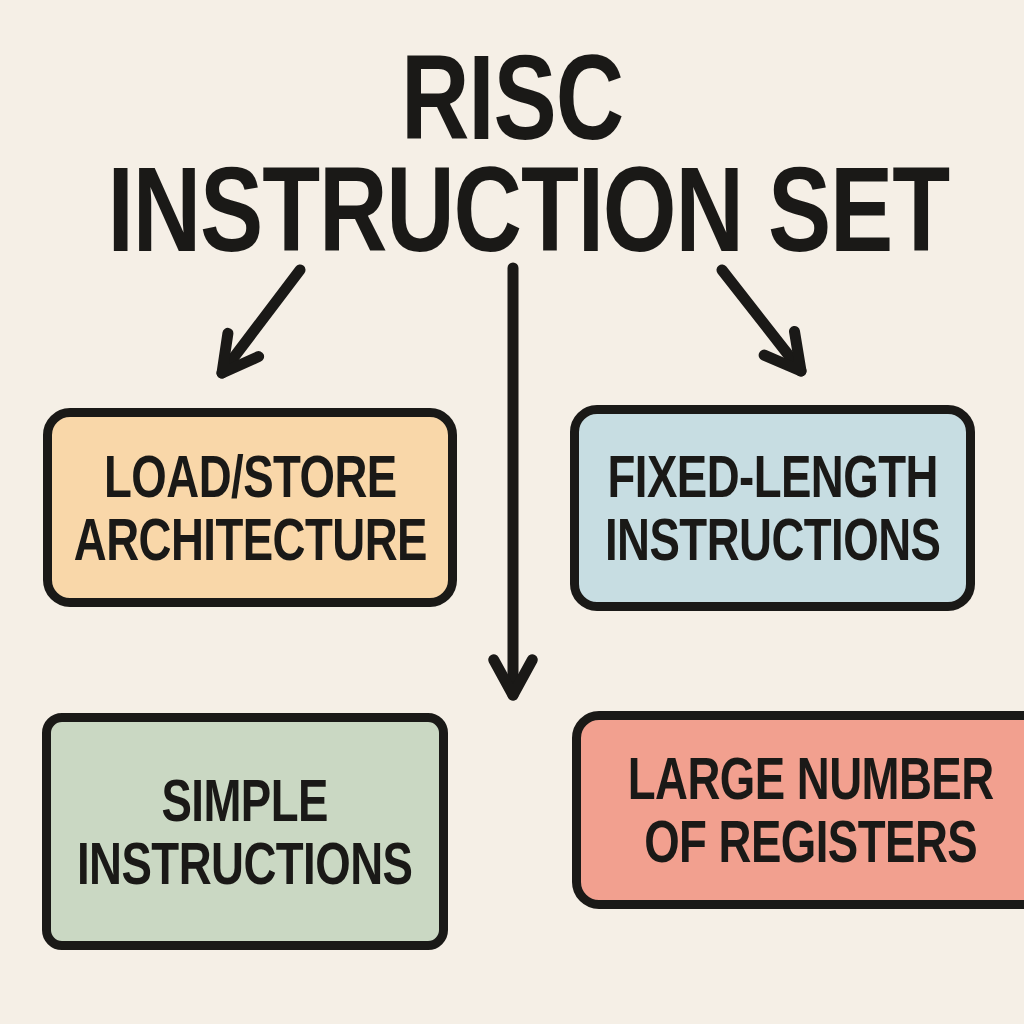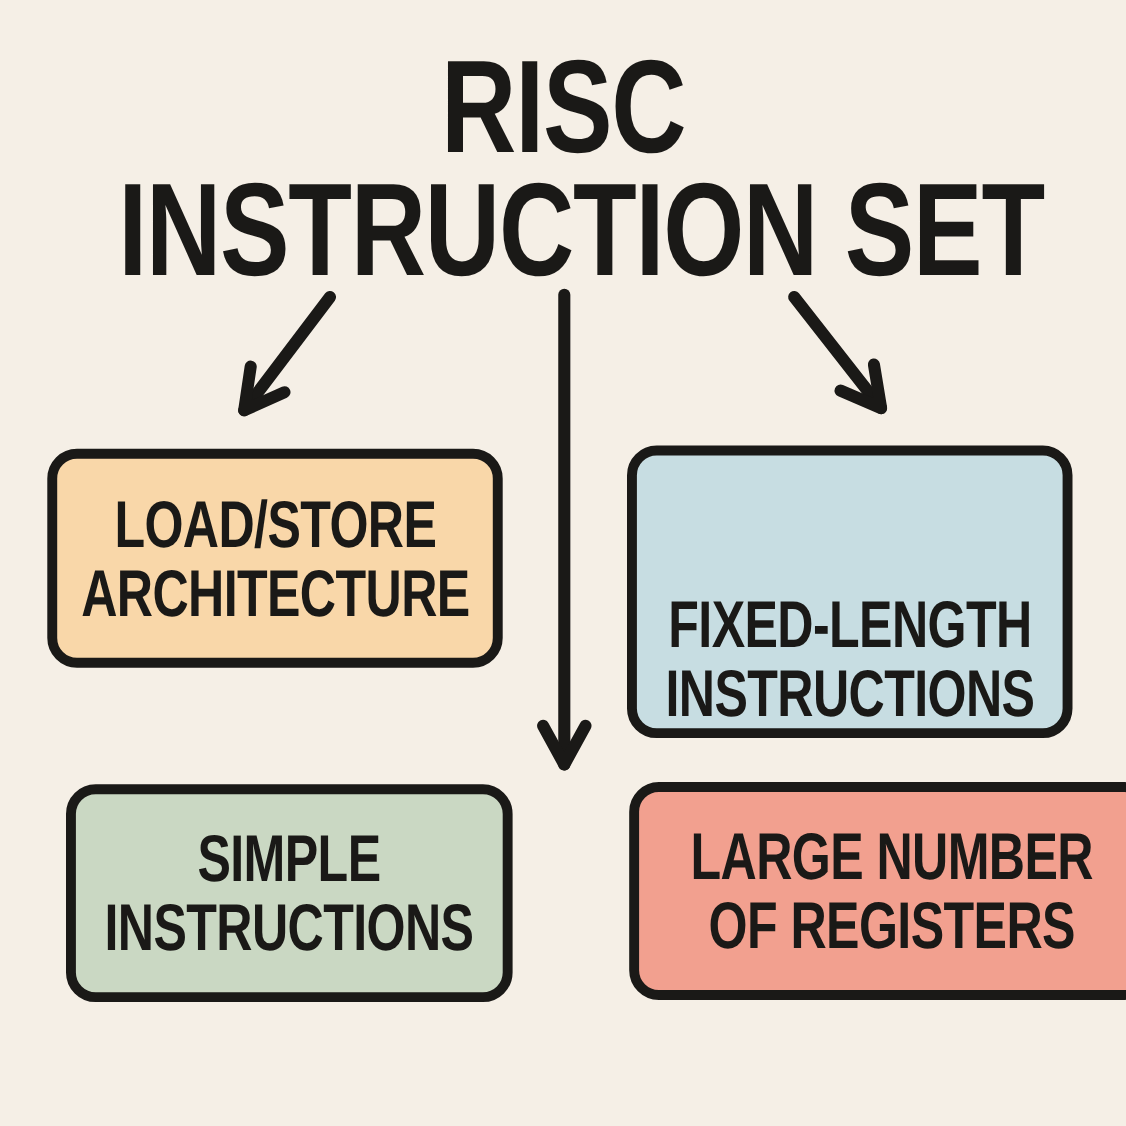--- a/index.html
+++ b/index.html
@@ -62,22 +62,22 @@
     font-weight:bold;
     font-size:60px;
     line-height:1.05;
     color:var(--ink);
     transform:scaleX(0.76);
     transform-origin:50% 50%;
     letter-spacing:-0.012em;
     white-space:nowrap;
   }
   .node-load-store      {left:43px;  top:408px; width:414px; height:199px;}
-  .node-fixed-length    {left:570px; top:405px; width:405px; height:266px;align-items:flex-end;}
-  .node-simple          {left:60px;  top:713px; width:406px; height:198px;}
+  .node-fixed-length    {left:570px; top:405px; width:405px; height:206px;}
+  .node-simple          {left:42px;  top:713px; width:406px; height:237px;border-radius:20px;}
   .node-large-registers {left:572px; top:711px; width:477px; height:198px;}
 </style>
 </head>
 <body>
 
 <div class="canvas">
 
   <div class="title">
     <div>RISC</div>
     <div>INSTRUCTION SET</div>

